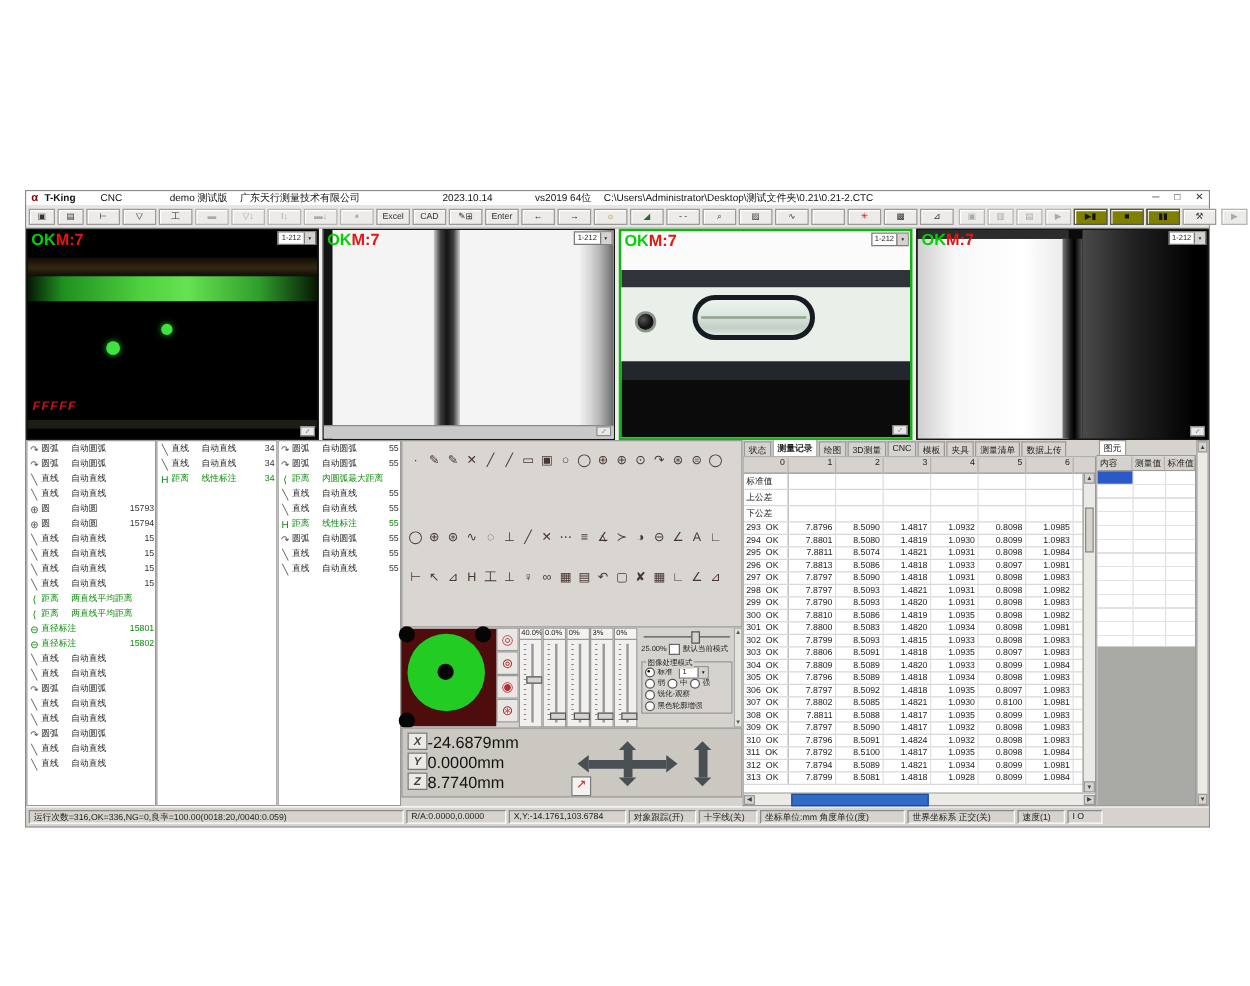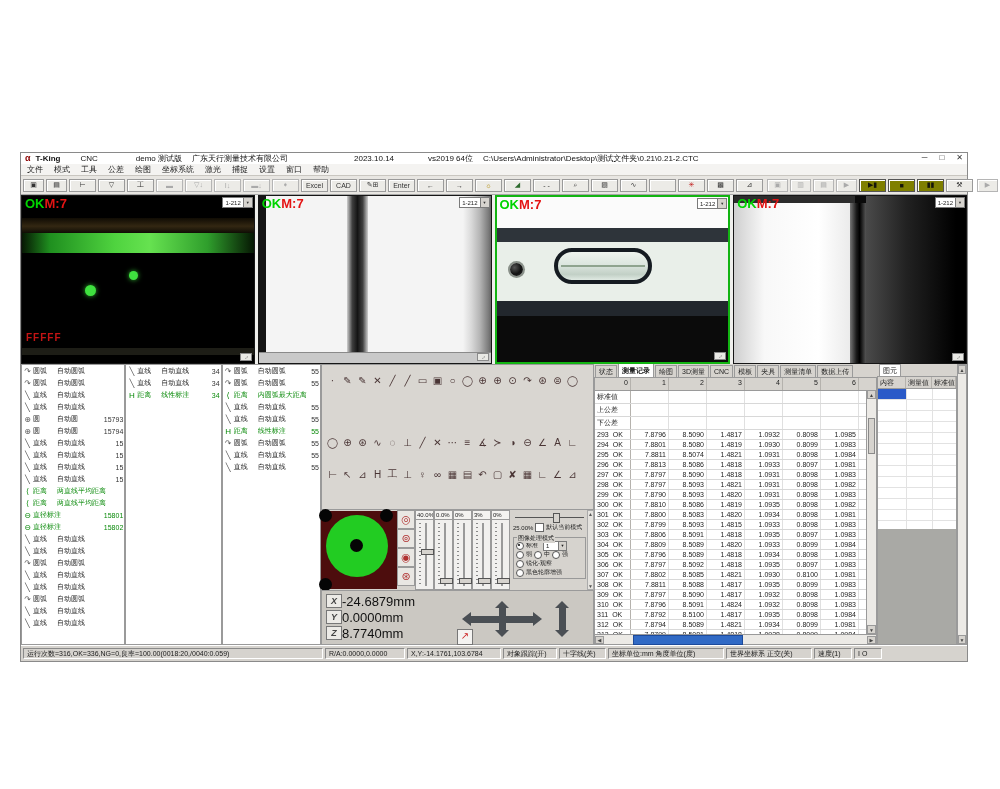--- a/index.html
+++ b/index.html
@@ -28,21 +28,21 @@
   .cams{height:169px;display:flex;gap:3px;background:#efefec;flex:0 0 auto;}
   .cam{position:relative;flex:1;border:1px solid #161616;overflow:hidden;background:#000;box-sizing:border-box;}
   .cam.sel{border:2px solid #12b412;}
   .cam-ok{position:absolute;left:3px;top:0;font-size:13px;font-weight:bold;color:#00d400;z-index:5;letter-spacing:0;}
   .cam-m{color:#e41414;}
   .camsel{position:absolute;top:1px;right:1px;height:9px;background:#fff;border:1px solid #7a7a7a;display:flex;align-items:center;font-size:6px;color:#222;z-index:6;}
   .camsel .txt{padding:0 2px;}
   .camsel .dd{width:8px;height:100%;background:#d6d3ce;border-left:1px solid #7a7a7a;display:flex;align-items:center;justify-content:center;font-size:4px;color:#333;}
   .grip{position:absolute;right:2px;bottom:2px;width:12px;height:8px;background:#e9e9e5;border:1px solid #8a8a8a;z-index:6;display:flex;align-items:center;justify-content:center;font-size:6px;color:#666;box-sizing:border-box;}
   .grip span{display:inline-block;transform:rotate(-45deg);}
-  .abs{position:absolute;}
+  .abs{position:absolute;font-style:italic;}
   
   .c1-haze{left:0;right:0;top:13%;height:9%;background:linear-gradient(180deg,#100c04,#332712 55%,#0f0d05);}
   .c1-band{left:0;right:0;top:22%;height:12%;background:linear-gradient(90deg,#061703,#1f8f1f 12%,#4fd33f 40%,#66e250 55%,#2f9e2c 80%,#061703);}
   .gdot{border-radius:50%;background:#3fe23f;box-shadow:0 0 5px #2fb32f;}
   .c1-d1{left:27%;top:53%;width:11px;height:11px;}
   .c1-d2{left:46%;top:45%;width:9px;height:9px;}
   .c1-f{left:4px;bottom:12%;color:#c41414;font-weight:bold;font-size:10px;letter-spacing:1px;}
   .c1-floor{left:0;right:0;bottom:5%;height:4%;background:#1d1d16;}
   
   .cam.c2{background:#f4f4f4;}
@@ -182,34 +182,20 @@
     <span class="t5">2023.10.14</span>
     <span class="t6">vs2019 64位</span>
     <span class="t7">C:\Users\Administrator\Desktop\测试文件夹\0.21\0.21-2.CTC</span>
     <span class="winbtns">
       <span>─</span>
       <span>□</span>
       <span>✕</span>
     </span>
   </div>
 
-  <div class="menubar">
-
-  <span>文件</span>
-      <span>模式</span>
-      <span>工具</span>
-      <span>公差</span>
-      <span>绘图</span>
-      <span>坐标系统</span>
-      <span>激光</span>
-      <span>捕捉</span>
-      <span>设置</span>
-      <span>窗口</span>
-      <span>帮助</span>
-    </div>
 
   <div class="toolbar">
 
   <div class="tbtn">
         <span>▣</span>
         <span></span>
       </div>
       <div class="tbtn">
         <span>▤</span>
         <span></span>

